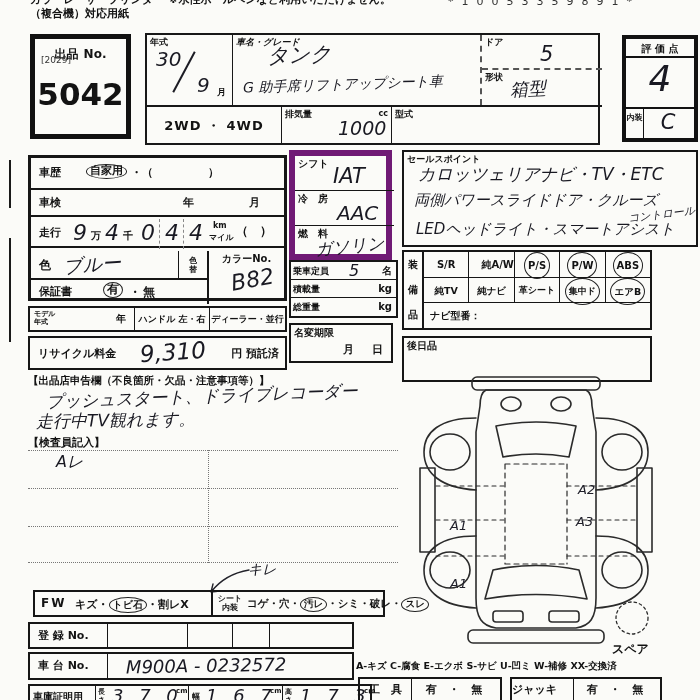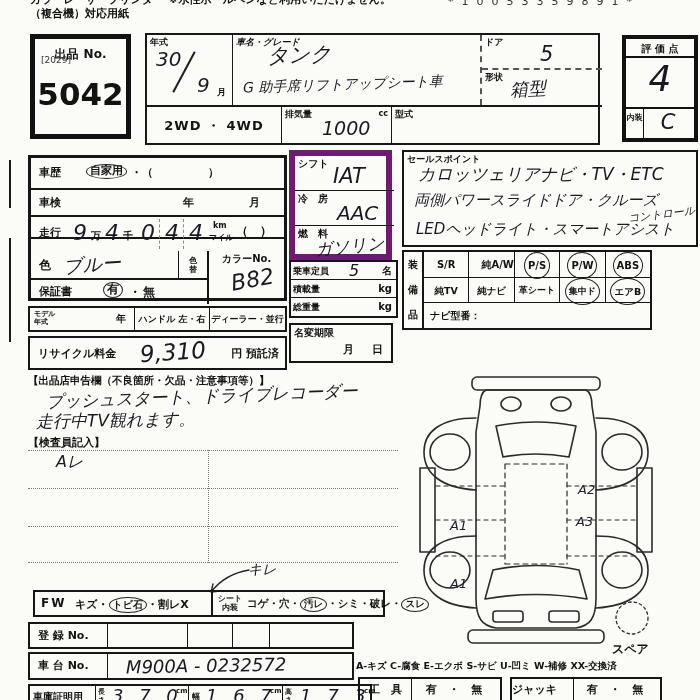--- a/index.html
+++ b/index.html
@@ -56,21 +56,21 @@
     <div class="a" style="left:335px;top:35px;width:120px;height:35px;">
       <span class="lb cell-label" style="font-size:9px;">形状</span>
       <span class="hw a" style="left:28px;top:10px;font-size:18px;transform:rotate(-3deg);">箱型</span>
     </div>
 
     <div class="a" style="left:0;top:70px;width:135px;height:38px;border-top:2px solid #181818;border-right:1.5px solid #181818;text-align:center;">
       <span class="lb" style="font-size:13px;line-height:38px;letter-spacing:1px;">2WD ・ 4WD</span>
     </div>
     <div class="a" style="left:135px;top:70px;width:110px;height:38px;border-top:2px solid #181818;border-right:1.5px solid #181818;">
       <span class="lb cell-label" style="font-size:9px;">排気量</span>
-      <span class="hw a" style="left:40px;top:12px;font-size:19px;">1000</span>
+      <span class="hw a" style="left:56px;top:12px;font-size:19px;">1000</span>
       <span class="lb a" style="right:3px;top:2px;font-size:8px;">cc</span>
     </div>
     <div class="a" style="left:245px;top:70px;width:210px;height:38px;border-top:2px solid #181818;">
       <span class="lb cell-label" style="font-size:9px;">型式</span>
     </div>
   </div>
 
   <div class="a" style="left:622px;top:35px;width:76px;height:107px;border:4px solid #121212;">
     <div class="a lb" style="left:0;top:0;width:100%;height:19px;border-bottom:2px solid #121212;font-size:10px;text-align:center;line-height:19px;">評 価 点</div>
     <div class="a hw" style="left:0;top:22px;width:100%;text-align:center;font-size:36px;">4</div>
@@ -84,21 +84,21 @@
     <div class="a" style="left:0;top:0;width:253px;height:32px;border-bottom:2px solid #161616;">
       <span class="lb a" style="left:8px;top:9px;font-size:11px;">車歴</span>
       <span class="lb a circ" style="left:55px;top:6px;font-size:11px;">自家用</span>
       <span class="lb a" style="left:100px;top:9px;font-size:11px;">・（　　　　　）</span>
     </div>
     <div class="a" style="left:0;top:32px;width:253px;height:27px;border-bottom:2px solid #161616;">
       <span class="lb a" style="left:8px;top:7px;font-size:11px;">車検</span>
       <span class="lb a" style="left:152px;top:7px;font-size:11px;">年</span>
       <span class="lb a" style="left:218px;top:7px;font-size:11px;">月</span>
     </div>
-    <div class="a" style="left:0;top:59px;width:253px;height:22px;border-bottom:2px solid #161616;">
+    <div class="a" style="left:0;top:59px;width:253px;height:31px;border-bottom:2px solid #161616;">
       <span class="lb a" style="left:8px;top:10px;font-size:11px;">走行</span>
       <span class="hw a" style="left:42px;top:5px;font-size:22px;">9</span>
       <span class="lb a" style="left:60px;top:13px;font-size:10px;">万</span>
       <span class="hw a" style="left:74px;top:5px;font-size:22px;">4</span>
       <span class="lb a" style="left:92px;top:13px;font-size:10px;">千</span>
       <span class="hw a" style="left:110px;top:5px;font-size:22px;">0</span>
       <div class="a dashv" style="left:128px;top:2px;height:30px;"></div>
       <span class="hw a" style="left:134px;top:5px;font-size:22px;">4</span>
       <div class="a dashv" style="left:152px;top:2px;height:30px;"></div>
       <span class="hw a" style="left:158px;top:5px;font-size:22px;">4</span>
@@ -249,20 +249,23 @@
     <div class="a" style="left:20px;top:25px;width:226px;height:25px;display:flex;border-top:1.5px solid #161616;">
       <div class="lb" style="flex:1;text-align:center;line-height:25px;font-size:9.5px;"><span>純TV</span></div>
       <div class="lb" style="flex:1;text-align:center;line-height:25px;font-size:9.5px;border-left:1.5px solid #161616;"><span>純ナビ</span></div>
       <div class="lb" style="flex:1;text-align:center;line-height:25px;font-size:9px;border-left:1.5px solid #161616;"><span>革シート</span></div>
       <div class="lb" style="flex:1;text-align:center;line-height:25px;font-size:9px;border-left:1.5px solid #161616;"><span class="circ">集中ド</span></div>
       <div class="lb" style="flex:1;text-align:center;line-height:25px;font-size:9.5px;border-left:1.5px solid #161616;"><span class="circ">エアB</span></div>
     </div>
     <div class="a lb" style="left:20px;top:50px;width:226px;height:26px;border-top:1.5px solid #161616;font-size:10px;line-height:26px;padding-left:6px;">ナビ型番：</div>
   </div>
 
+  <div class="a" style="left:402px;top:336px;width:250px;height:46px;border:2px solid #161616;">
+    <span class="lb cell-label" style="font-size:10px;">後日品</span>
+  </div>
 
   <svg class="a" style="left:408px;top:372px;" width="256" height="288" viewBox="0 0 256 288">
     <g stroke="#2b2b2b" stroke-width="1.6" fill="none" stroke-linecap="round" stroke-linejoin="round">
       <rect x="64" y="5" width="128" height="13" rx="5"></rect>
       <path d="M78,18 C74,20 72,26 72,34 L68,60 L68,226 C68,246 74,254 88,256 L168,256 C182,254 188,246 188,226 L188,60 L184,34 C184,26 182,20 178,18 Z"></path>
       <ellipse cx="103" cy="32" rx="10" ry="7"></ellipse>
       <ellipse cx="153" cy="32" rx="10" ry="7"></ellipse>
       <path d="M88,54 Q128,46 168,54 L161,85 Q128,79 95,85 Z"></path>
       <path d="M97,92 H159 M97,192 H159 M97,92 V192 M159,92 V192" stroke-dasharray="5,4" stroke-width="1.2"></path>
       <path d="M85,198 Q128,189 171,198 L179,227 Q128,218 77,227 Z"></path>

